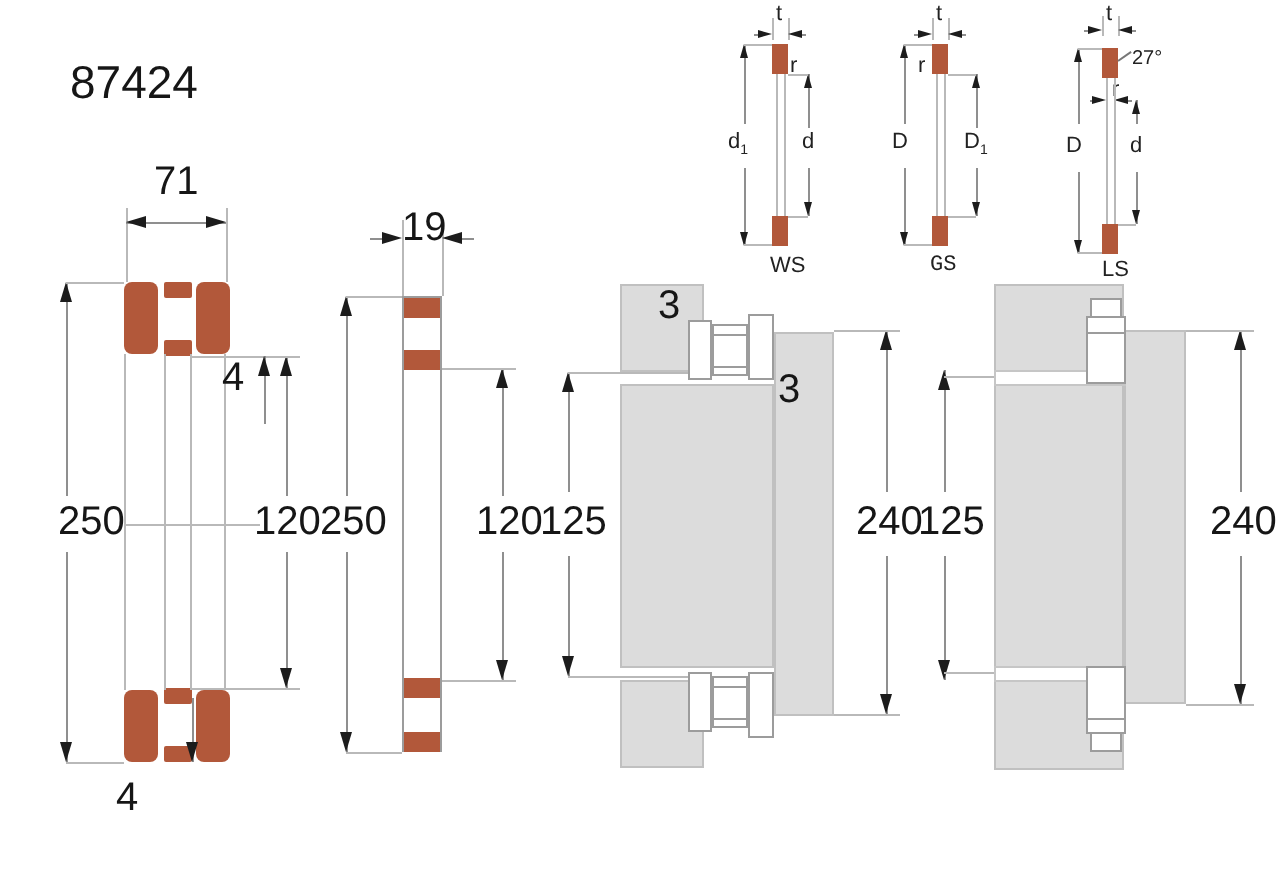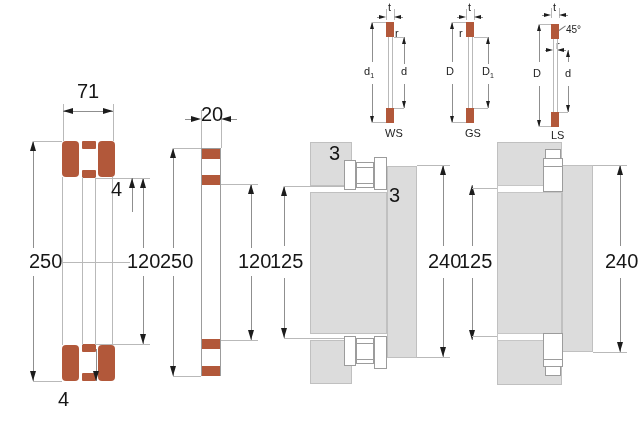--- a/index.html
+++ b/index.html
@@ -27,20 +27,21 @@
   .aus{position:absolute;width:0;height:0;border-left:2px solid transparent;border-right:2px solid transparent;border-bottom:7px solid #1c1c1c;}
   .ads{position:absolute;width:0;height:0;border-left:2px solid transparent;border-right:2px solid transparent;border-top:7px solid #1c1c1c;}
   .als{position:absolute;width:0;height:0;border-top:2px solid transparent;border-bottom:2px solid transparent;border-right:7px solid #1c1c1c;}
   .ars{position:absolute;width:0;height:0;border-top:2px solid transparent;border-bottom:2px solid transparent;border-left:7px solid #1c1c1c;}
 </style>
 </head>
 <body>
 
 <div class="stage">
 
+  <div class="lbl ttl" style="left:35px;top:30px;">87424</div>
 
   <div class="part rw" style="left:62px;top:141px;width:17px;height:36px;"></div>
   <div class="part st" style="left:82px;top:141px;width:14px;height:8px;"></div>
   <div class="part st" style="left:82px;top:170px;width:14px;height:8px;"></div>
   <div class="part rw" style="left:98px;top:141px;width:17px;height:36px;"></div>
   <div class="part rw" style="left:62px;top:345px;width:17px;height:36px;"></div>
   <div class="part st" style="left:82px;top:344px;width:14px;height:8px;"></div>
   <div class="part st" style="left:82px;top:373px;width:14px;height:8px;"></div>
   <div class="part rw" style="left:98px;top:345px;width:17px;height:36px;"></div>
   <div class="vl lt" style="left:62px;top:177px;height:168px;"></div>
@@ -85,21 +86,21 @@
   <div class="part" style="left:202px;top:175px;width:18px;height:10px;"></div>
   <div class="part" style="left:202px;top:339px;width:18px;height:10px;"></div>
   <div class="part" style="left:202px;top:366px;width:18px;height:10px;"></div>
 
   <div class="vl lt" style="left:201px;top:110px;height:38px;"></div>
   <div class="vl lt" style="left:221px;top:110px;height:38px;"></div>
   <div class="hl" style="left:185px;top:119px;width:8px;"></div>
   <div class="hl" style="left:229px;top:119px;width:8px;"></div>
   <div class="ar" style="left:191px;top:116px;"></div>
   <div class="al" style="left:221px;top:116px;"></div>
-  <div class="lbl big" style="left:201px;top:104px;">20</div>
+  <div class="lbl big" style="left:201px;top:104px;">19</div>
 
   <div class="vl" style="left:173px;top:148px;height:100px;"></div>
   <div class="vl" style="left:173px;top:276px;height:100px;"></div>
   <div class="au" style="left:170px;top:148px;"></div>
   <div class="ad" style="left:170px;top:366px;"></div>
   <div class="hl lt" style="left:173px;top:148px;width:28px;"></div>
   <div class="hl lt" style="left:173px;top:376px;width:28px;"></div>
   <div class="lbl big" style="left:160px;top:251px;">250</div>
 
   <div class="vl" style="left:251px;top:184px;height:64px;"></div>
@@ -217,32 +218,32 @@
   <div class="hl lt" style="left:452px;top:22px;width:14px;"></div>
   <div class="hl lt" style="left:452px;top:122px;width:14px;"></div>
   <div class="lbl sm" style="left:446px;top:66px;">D</div>
   <div class="vl" style="left:488px;top:37px;height:27px;"></div>
   <div class="vl" style="left:488px;top:84px;height:24px;"></div>
   <div class="aus" style="left:486px;top:37px;"></div>
   <div class="ads" style="left:486px;top:101px;"></div>
   <div class="hl lt" style="left:474px;top:37px;width:14px;"></div>
   <div class="hl lt" style="left:474px;top:108px;width:14px;"></div>
   <div class="lbl sm" style="left:482px;top:66px;"><span>D</span><sub>1</sub></div>
-  <div class="lbl sm" style="left:465px;top:128px;">GS</div>
+  <div class="lbl sm" style="left:465px;top:128px;font-family:Liberation Mono, monospace;">GS</div>
 
   <div class="lbl sm" style="left:553px;top:2px;">t</div>
   <div class="vl lt" style="left:551px;top:8px;height:10px;"></div>
   <div class="vl lt" style="left:559px;top:8px;height:10px;"></div>
   <div class="hl" style="left:542px;top:15px;width:5px;"></div>
   <div class="hl" style="left:563px;top:15px;width:5px;"></div>
   <div class="ars" style="left:544px;top:13px;"></div>
   <div class="als" style="left:559px;top:13px;"></div>
   <div class="part" style="left:551px;top:24px;width:8px;height:15px;"></div>
   <div class="hl" style="left:559px;top:30px;width:8px;background:#777;transform:rotate(-35deg);transform-origin:left center;"></div>
-  <div class="lbl xs" style="left:566px;top:25px;">45°</div>
+  <div class="lbl xs" style="left:566px;top:25px;">27°</div>
   <div class="lbl sm" style="left:556px;top:40px;">r</div>
   <div class="hl" style="left:545px;top:50px;width:5px;"></div>
   <div class="hl" style="left:561px;top:50px;width:5px;"></div>
   <div class="ars" style="left:546px;top:48px;"></div>
   <div class="als" style="left:557px;top:48px;"></div>
   <div class="vl lt" style="left:553px;top:39px;height:74px;"></div>
   <div class="vl lt" style="left:557px;top:39px;height:74px;"></div>
   <div class="part" style="left:551px;top:112px;width:8px;height:15px;"></div>
   <div class="vl" style="left:539px;top:24px;height:38px;"></div>
   <div class="vl" style="left:539px;top:86px;height:41px;"></div>

